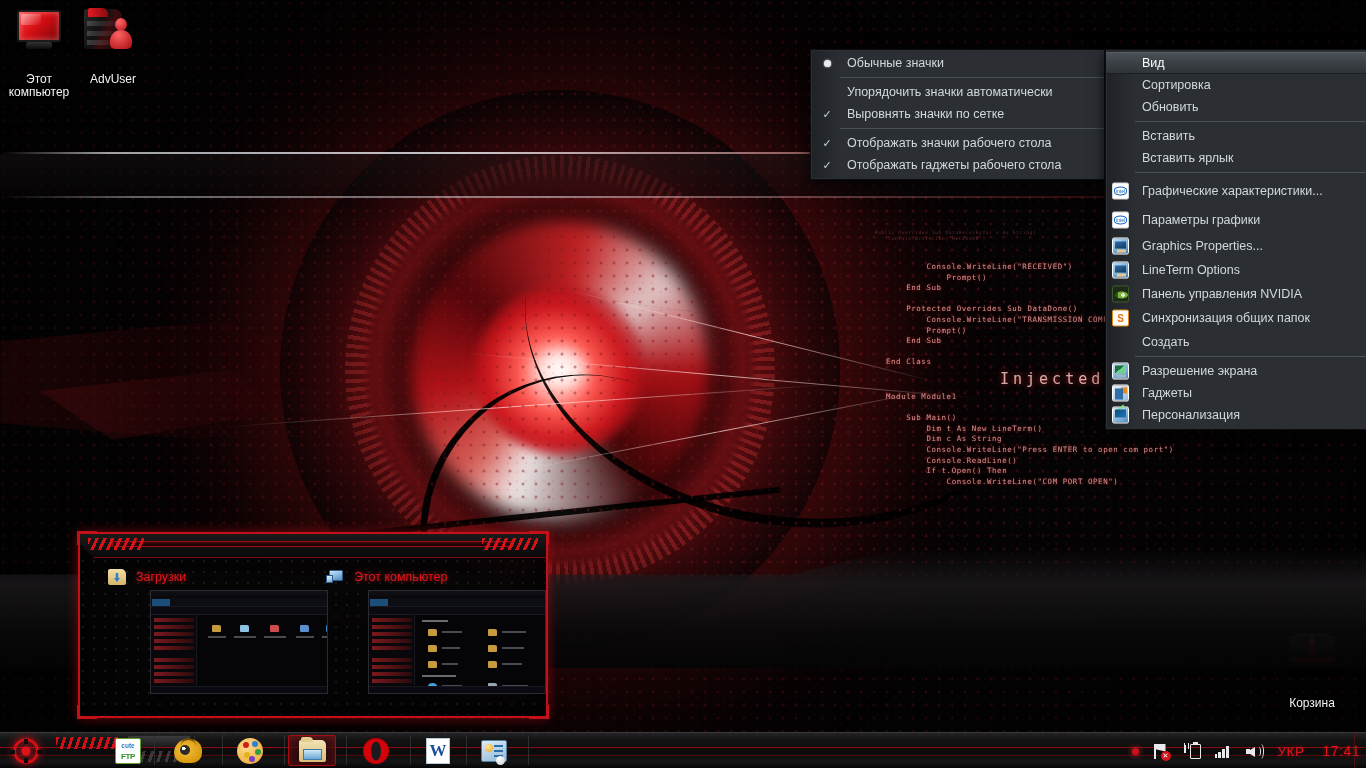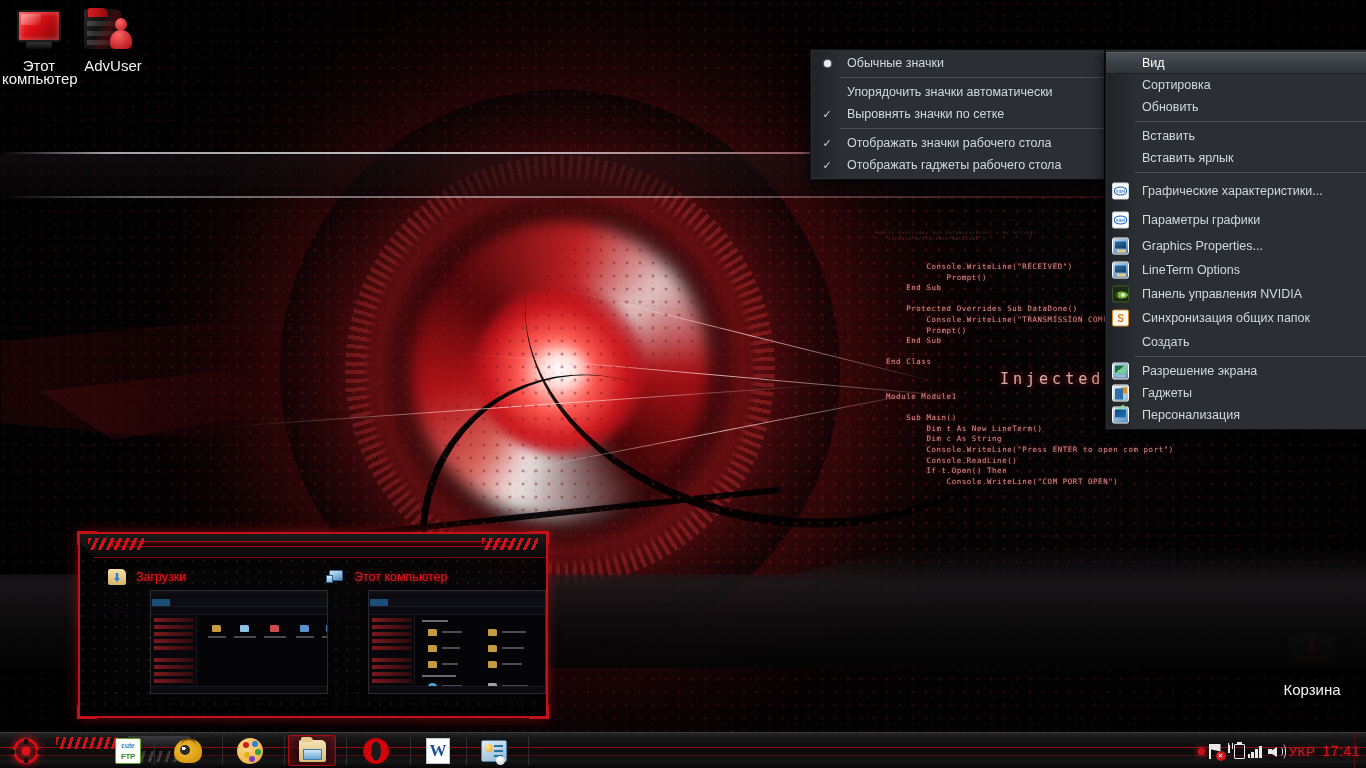--- a/index.html
+++ b/index.html
@@ -117,21 +117,21 @@
     text-shadow:0 0 3px rgba(255,60,60,.5);
     line-height:10.6px; font-size:7.4px;
   }
   .code.faint { color:rgba(255,140,140,.30); text-shadow:none; }
   .code.tiny { font-size:4.6px; line-height:6px; color:rgba(255,120,120,.35); }
   .injected { position:absolute; left:1000px; top:370px; font-family:"DejaVu Sans Mono", monospace;
     font-size:15px; letter-spacing:4px; color:rgba(255,210,205,.8); text-shadow:0 0 6px rgba(255,60,60,.8); }
 
   
   .dicon { position:absolute; width:74px; text-align:center; cursor:default; }
-  .dicon .lbl { margin-top:3px; font-size:15px; color:#f2f2f2; line-height:13px;
+  .dicon .lbl { margin-top:17px; font-size:12px; color:#f2f2f2; line-height:13px;
     text-shadow:1px 1px 2px #000, 0 0 3px #000; }
   .dicon .gfx { height:48px; position:relative; }
 
   
   .mon { position:absolute; left:50%; top:2px; transform:translateX(-50%); width:44px; height:32px;
     background:linear-gradient(135deg,#ff4a4a 0%, #d80f14 45%, #7d0508 100%);
     border:2px solid #1b1b1b; border-radius:3px;
     box-shadow:inset 0 0 6px rgba(255,255,255,.35), 0 2px 4px rgba(0,0,0,.8); }
   .mon:after { content:""; position:absolute; left:50%; bottom:-9px; transform:translateX(-50%);
     width:26px; height:7px; background:linear-gradient(180deg,#333,#0b0b0b); border-radius:2px; }
@@ -324,21 +324,21 @@
     font-family:"Liberation Serif", serif; font-weight:bold; font-size:17px; color:#1b4f9c; }
   .ap-cfg { width:26px; height:22px; background:linear-gradient(160deg,#dcecf8,#8fb9d6);
     border:1px solid #54809f; border-radius:2px; position:relative; }
   .ap-cfg .bar { position:absolute; right:3px; height:2px; width:9px; background:#2c6ea8; }
   .ap-cfg .ball { position:absolute; left:3px; top:3px; width:8px; height:8px; border-radius:50%;
     background:radial-gradient(circle at 35% 30%, #ffe79a, #e6a626); }
   .ap-cfg .ball2 { position:absolute; left:14px; bottom:-4px; width:9px; height:9px; border-radius:50%;
     background:radial-gradient(circle at 35% 30%, #ffffff, #c9cdd2); }
 
   
-  #tray { position:absolute; right:6px; top:0; height:36px; display:flex; align-items:center; gap:3px; }
+  #tray { position:absolute; right:6px; top:0; height:36px; display:flex; align-items:center; gap:14px; }
   .tray-dot { width:7px; height:7px; border-radius:50%; background:#c81118; box-shadow:0 0 6px #ff2a32; }
   .tray-ico { position:relative; width:17px; height:17px; }
   .t-net { position:relative; }
   .t-net .pole { position:absolute; left:1px; top:1px; width:2px; height:15px; background:#e9e9ec; }
   .t-net .flag { position:absolute; left:3px; top:1px; width:10px; height:8px; background:#e9e9ec;
     clip-path:polygon(0 0,100% 0,100% 100%,0 72%); }
   .t-net .x { position:absolute; right:-1px; bottom:-1px; width:10px; height:10px; border-radius:50%;
     background:#d0161d; }
   .t-net .x:after { content:"\2715"; position:absolute; inset:0; color:#fff; font-size:7px;
     display:flex; align-items:center; justify-content:center; }

